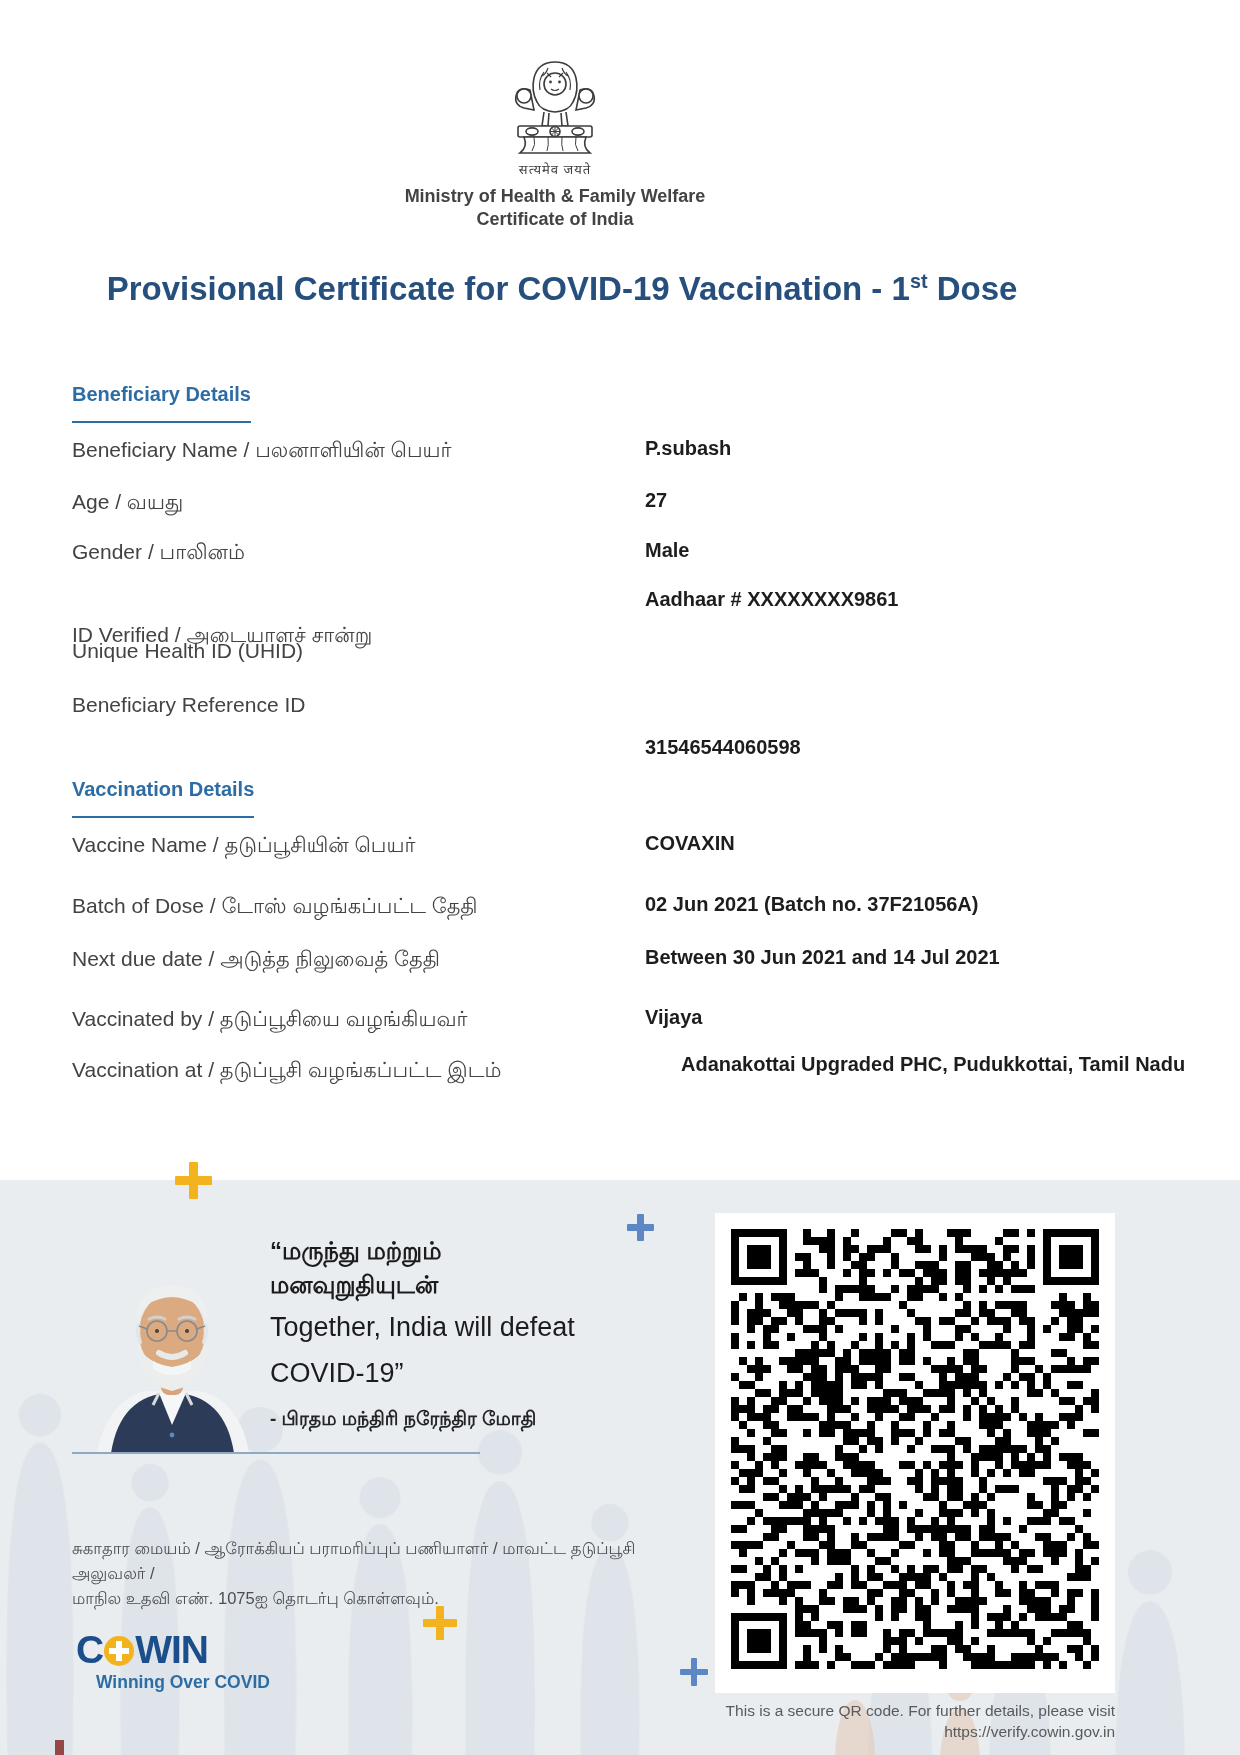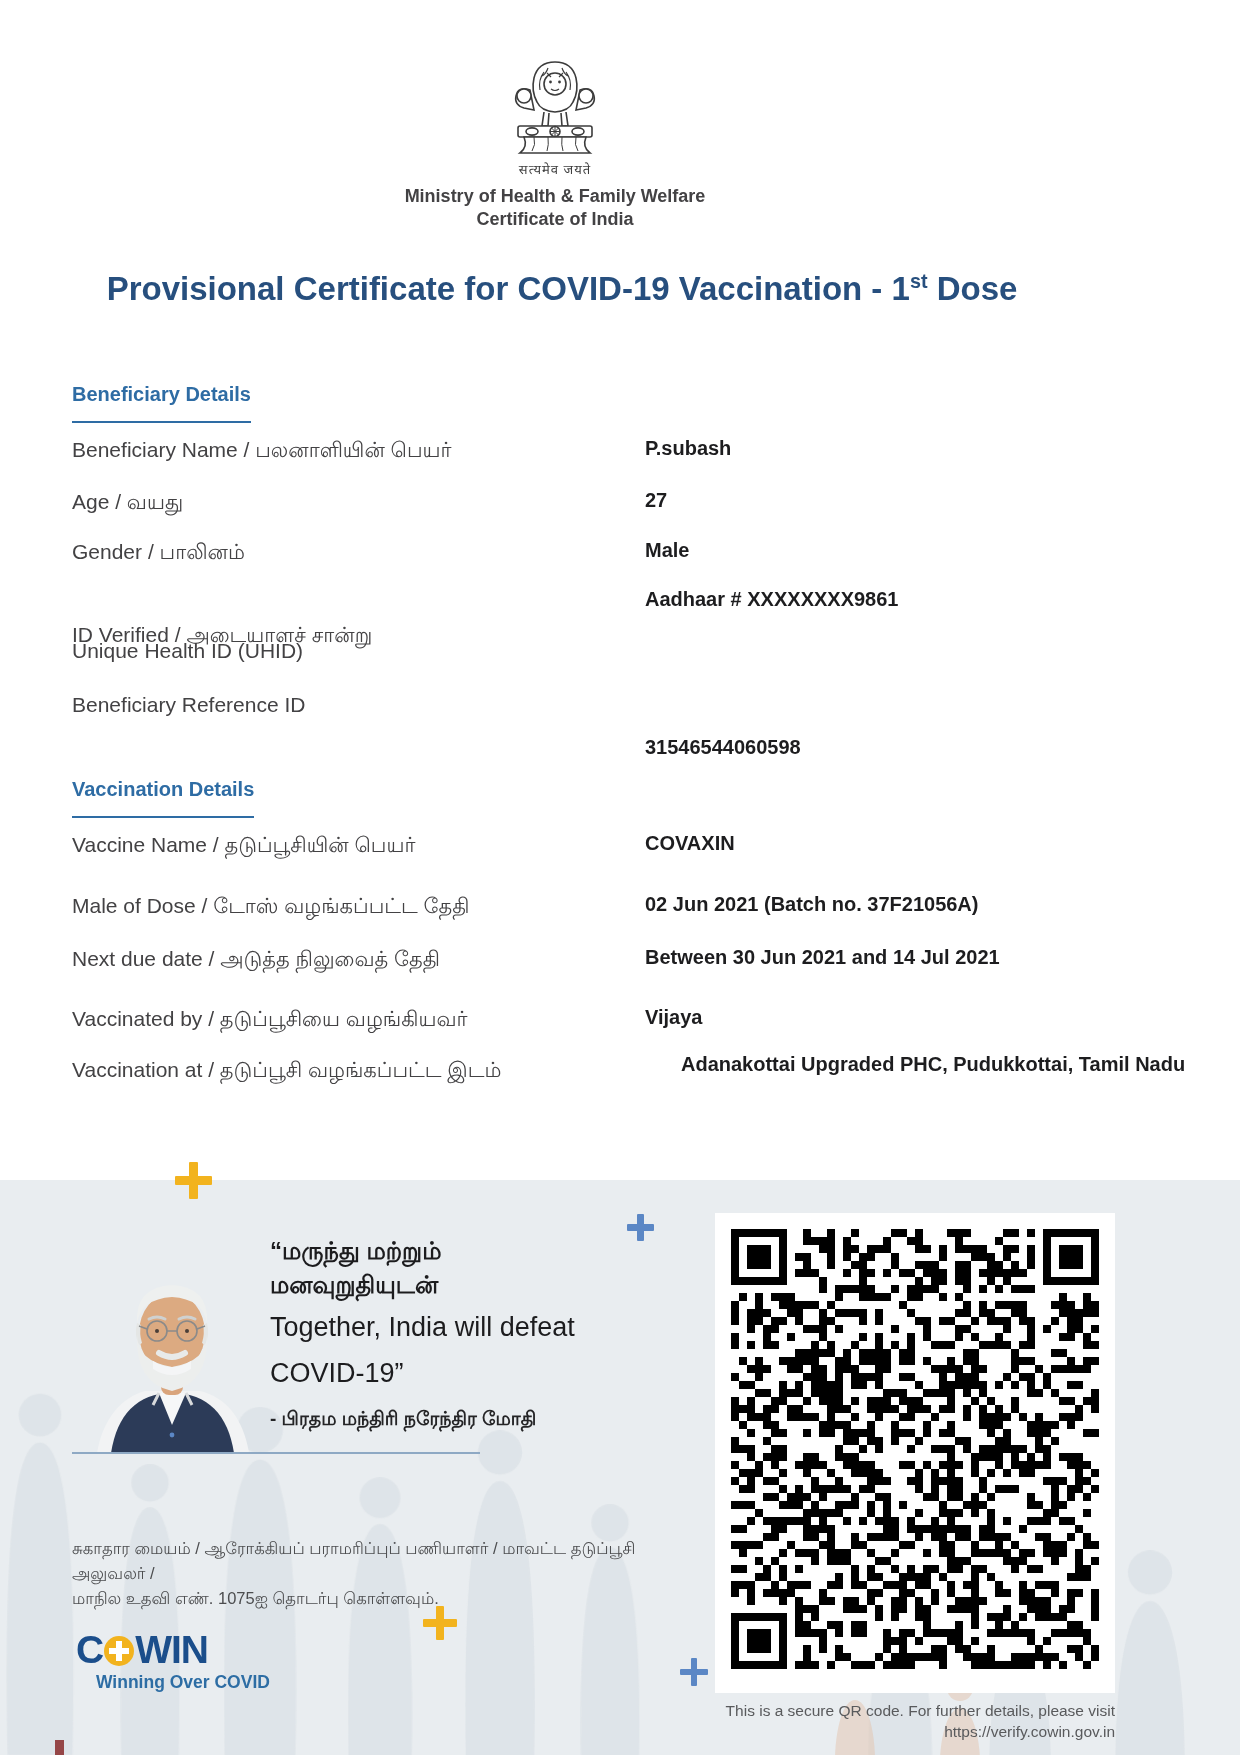--- a/index.html
+++ b/index.html
@@ -108,21 +108,21 @@
 <div class="abs row-label" style="top:693px;">Beneficiary Reference ID</div>
 <div class="abs row-value" style="top:692px;margin-top:44px;">31546544060598</div>
 
 <div class="abs" style="left:72px;top:778px;">
   <span class="section-heading">Vaccination Details</span>
 </div>
 
 <div class="abs row-label" style="top:833px;">Vaccine Name /  தடுப்பூசியின் பெயர்</div>
 <div class="abs row-value" style="top:832px;">COVAXIN</div>
 
-<div class="abs row-label" style="top:894px;">Male of Dose /  டோஸ் வழங்கப்பட்ட தேதி</div>
+<div class="abs row-label" style="top:894px;">Batch of Dose /  டோஸ் வழங்கப்பட்ட தேதி</div>
 <div class="abs row-value" style="top:893px;">02 Jun 2021 (Batch no. 37F21056A)</div>
 
 <div class="abs row-label" style="top:947px;">Next due date /  அடுத்த நிலுவைத் தேதி</div>
 <div class="abs row-value" style="top:946px;">Between 30 Jun 2021 and 14 Jul 2021</div>
 
 <div class="abs row-label" style="top:1007px;">Vaccinated by / தடுப்பூசியை வழங்கியவர்</div>
 <div class="abs row-value" style="top:1006px;">Vijaya</div>
 
 <div class="abs row-label" style="top:1058px;">Vaccination at / தடுப்பூசி வழங்கப்பட்ட இடம்</div>
 <div class="abs row-value wrap" style="top:1035px;margin-left:36px;">Adanakottai Upgraded PHC, Pudukkottai, Tamil Nadu</div>

